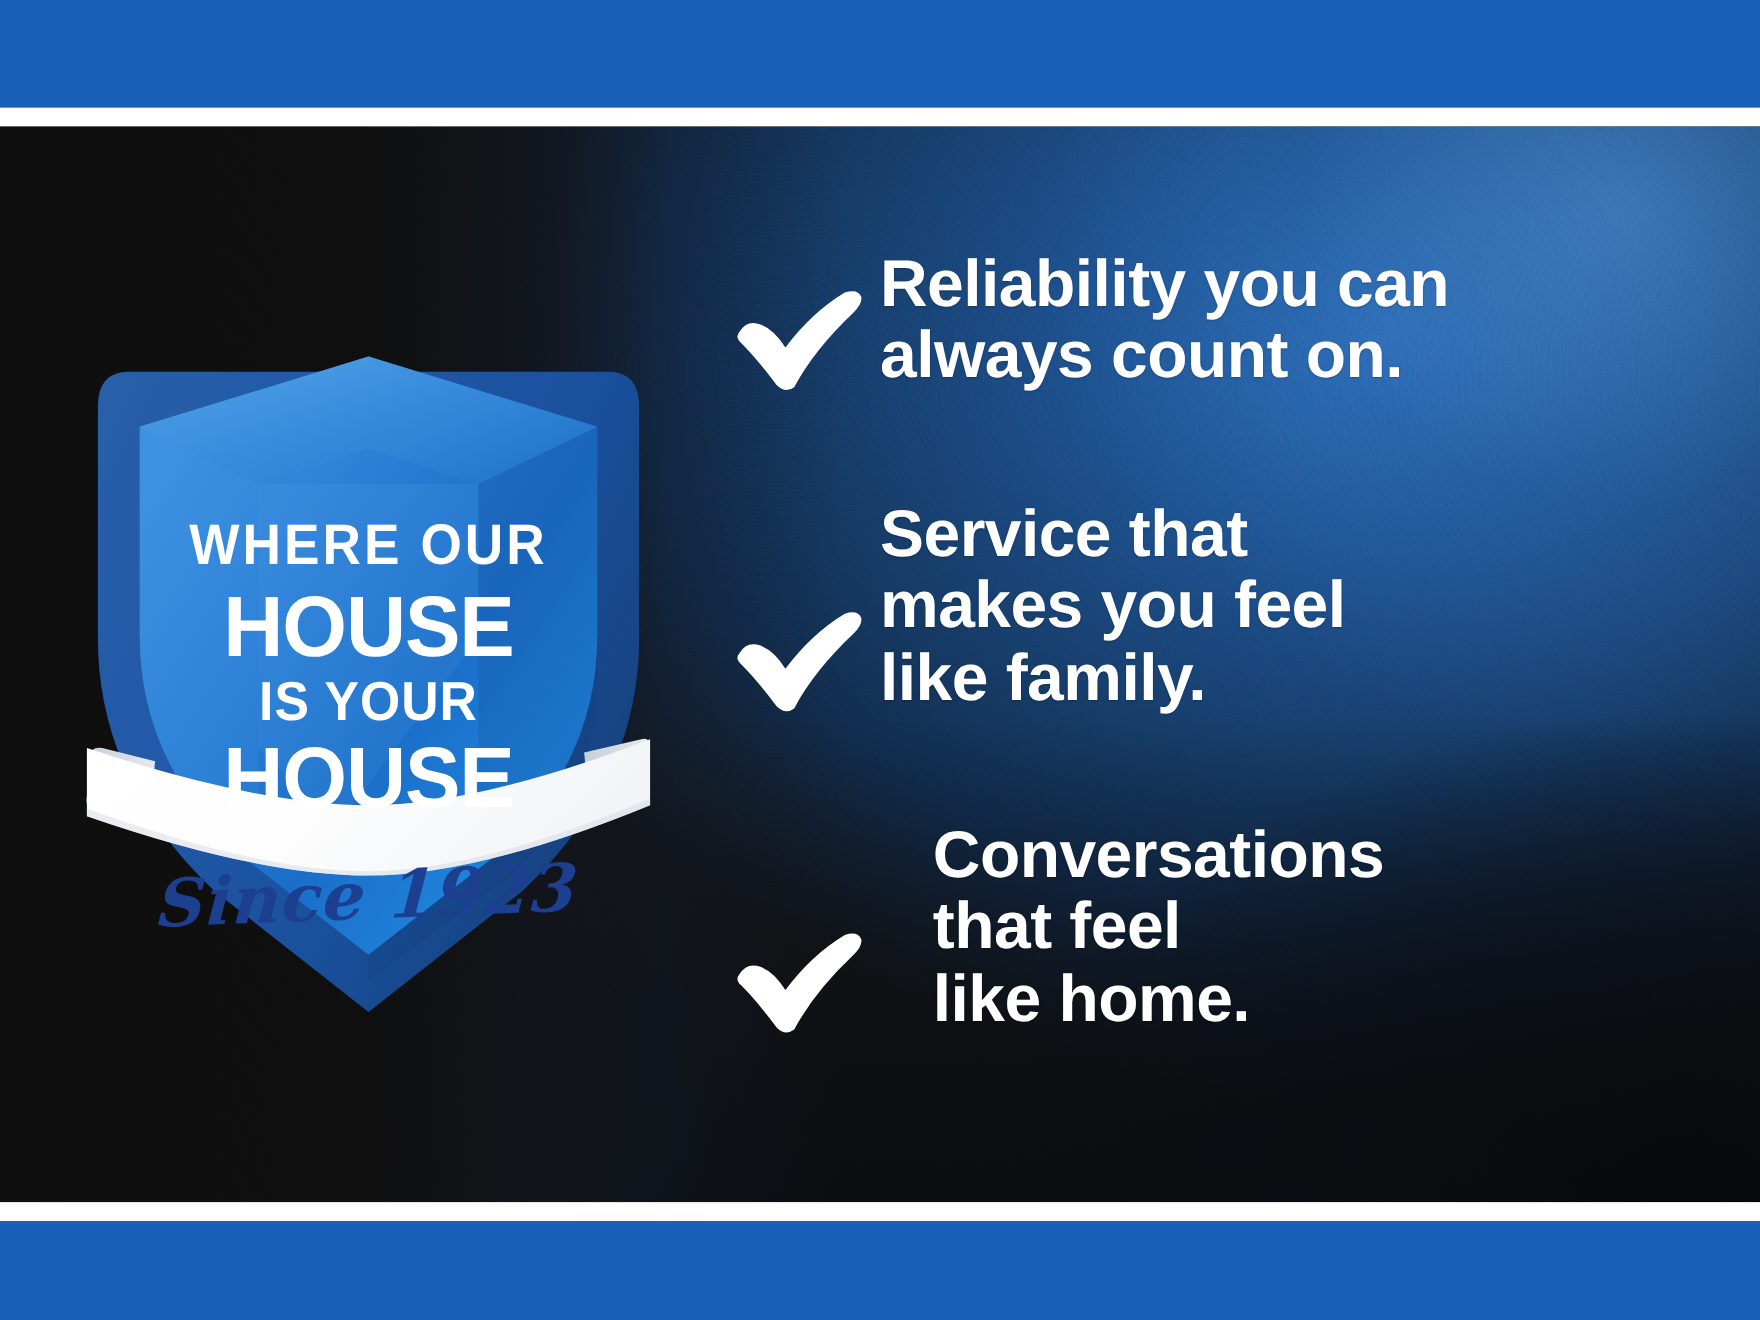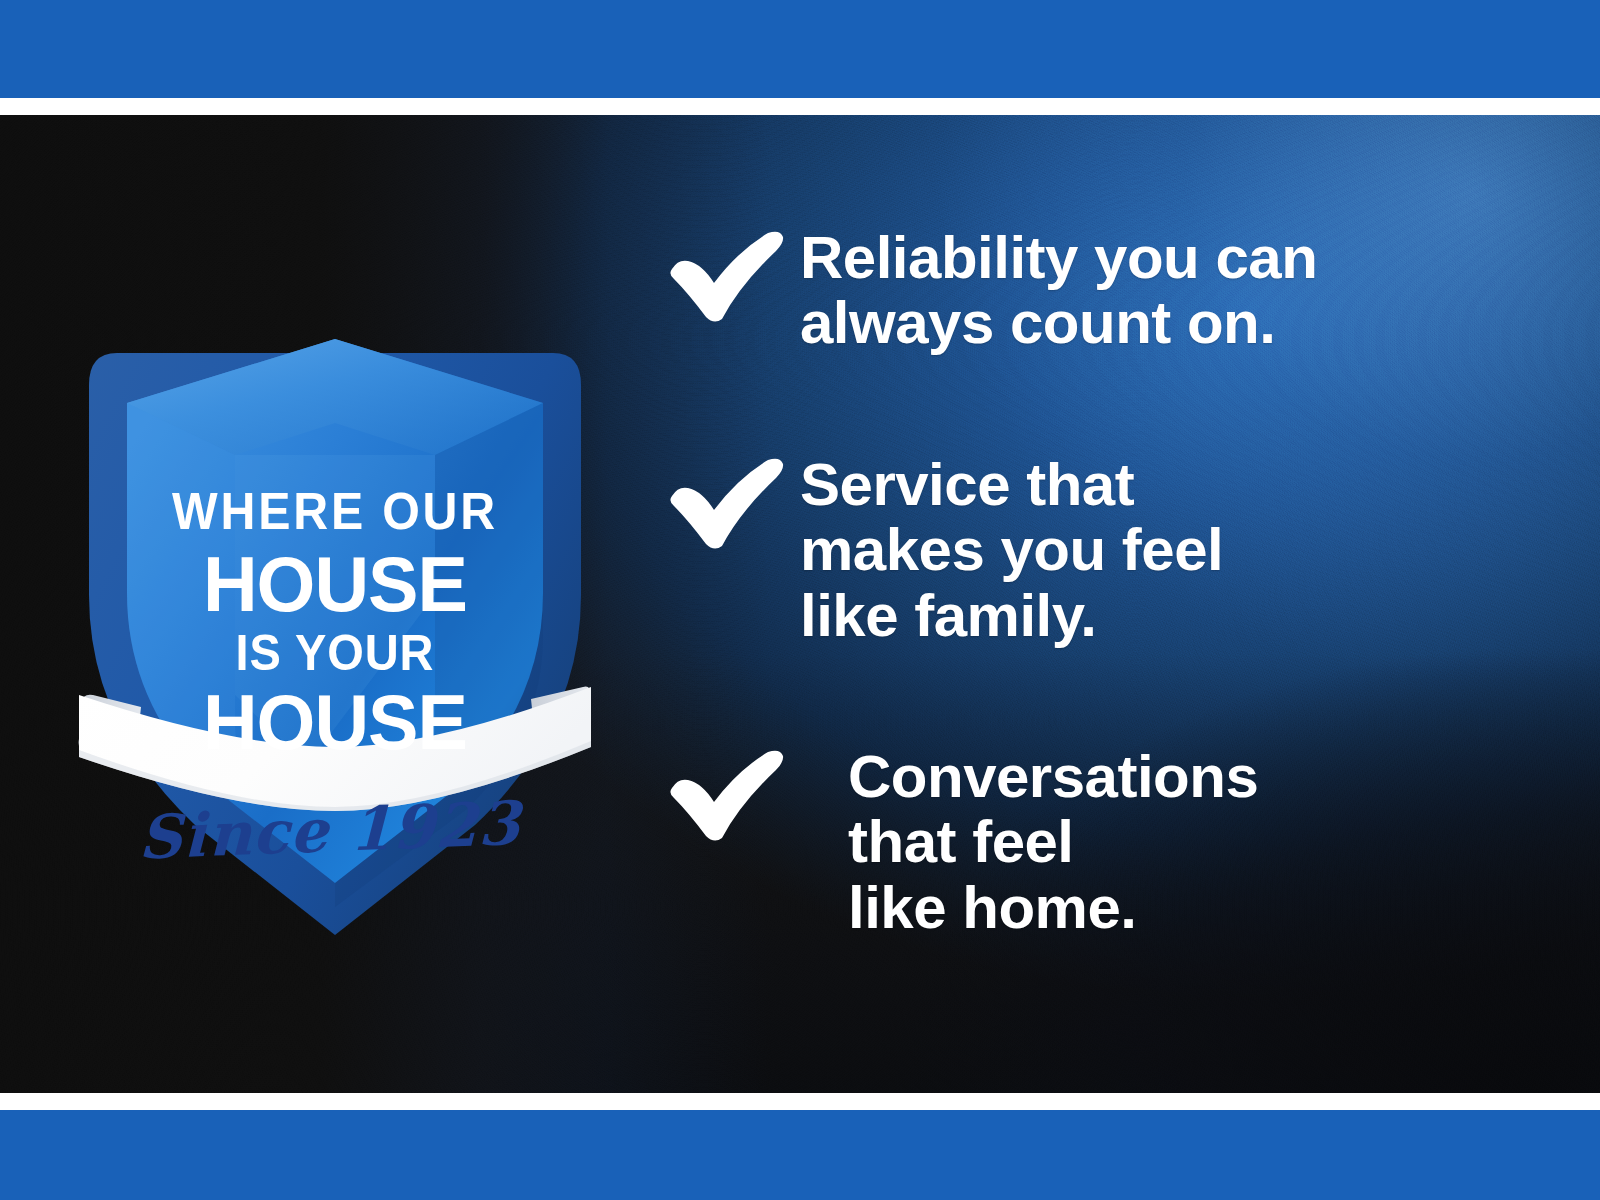--- a/index.html
+++ b/index.html
@@ -69,21 +69,21 @@
       repeating-radial-gradient(circle at 71% 62%, rgba(255,255,255,0.09) 0 0.5px, rgba(0,0,0,0) 0.5px 1.7px),
       repeating-radial-gradient(circle at 44% 81%, rgba(0,0,0,0.18) 0 0.7px, rgba(0,0,0,0) 0.7px 2.4px),
       repeating-linear-gradient(27deg, rgba(255,255,255,0.045) 0 1px, rgba(0,0,0,0.05) 1px 2px);
     mix-blend-mode:overlay;
     pointer-events:none;
   }
 
   
   #badge {
     position:absolute;
-    left:75px; top:180px;
+    left:75px; top:165px;
     width:520px; height:640px;
   }
   #badge svg { display:block; width:520px; height:640px; overflow:visible; }
 
   .shield-text {
     position:absolute;
     left:0; width:520px;
     text-align:center;
     color:#ffffff;
     font-family:"Liberation Sans", sans-serif;
@@ -113,21 +113,21 @@
 
   
   #benefits {
     position:absolute;
     left:668px; top:110px;
     width:860px;
   }
   .benefit {
     position:relative;
     display:flex;
-    align-items:flex-start;
+    align-items:flex-end;
     margin-bottom:96px;
   }
   .benefit:last-child { margin-bottom:0;gap:48px; }
 
   .check-wrap {
     flex:0 0 auto;
     width:132px;
     padding-top:6px;
   }
   .check-wrap svg { display:block; width:118px; height:92px; }

